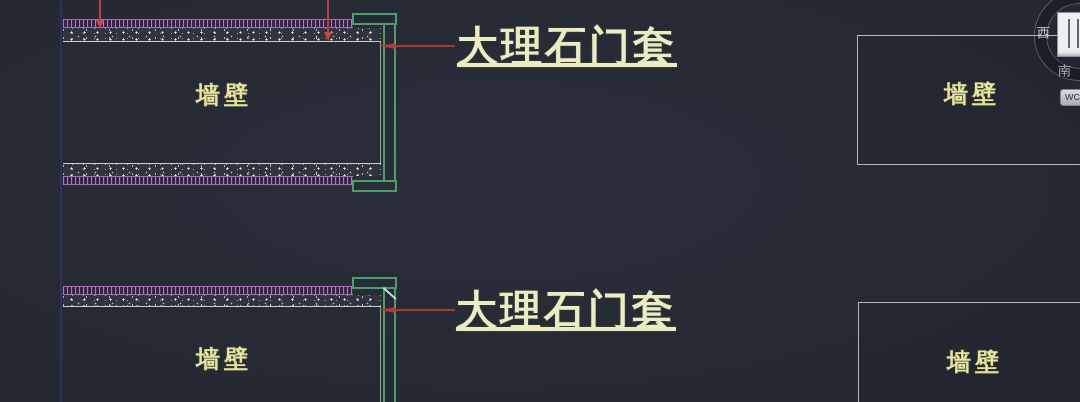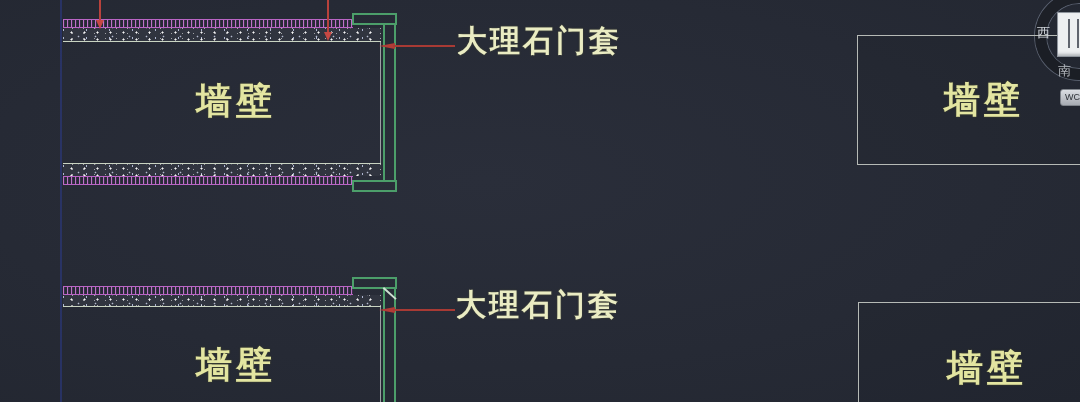--- a/index.html
+++ b/index.html
@@ -61,30 +61,30 @@
   
   .leader-line{height:2px; background:#a83a34;}
   #leader1{left:393px; top:45px; width:62px;}
   #leader2{left:393px; top:309px; width:62px;}
   .leader-arrow{width:0; height:0; border-top:3px solid transparent; border-bottom:3px solid transparent; border-right:16px solid #b23c36;}
   #leader1a{left:379px; top:43px;}
   #leader2a{left:379px; top:307px;}
 
   
   .wall-label{
-    color:#e3e5a1; font-size:36px; font-weight:bold; letter-spacing:4px;
+    color:#e3e5a1; font-size:24px; font-weight:bold; letter-spacing:4px;
     line-height:1; white-space:nowrap; text-shadow:0 0 2px rgba(120,120,40,.45);
   }
   #wall1lab{left:196px; top:83px;}
   #wall2lab{left:196px; top:347px;}
   #wallAlab{left:944px; top:82px;}
   #wallBlab{left:947px; top:350px;}
   .callout-label{
-    color:#eaecc3; font-size:30px; font-weight:bold; letter-spacing:3px;
-    line-height:1; white-space:nowrap; text-shadow:0 0 2px rgba(130,130,60,.4);
+    color:#eaecc3; font-size:41px; font-weight:bold; letter-spacing:3px;
+    line-height:1; white-space:nowrap; text-shadow:0 0 2px rgba(130,130,60,.4);text-decoration:underline;
   }
   #callout1{left:457px; top:26px;}
   #callout2{left:456px; top:290px;}
 
   
   .wall-rect{border:1px solid #b6bab6; background:rgba(0,0,0,0.04);}
   #wallA{left:857px; top:35px; width:240px; height:128px; border-right:none;}
   #wallB{left:858px; top:302px; width:240px; height:110px; border-right:none; border-bottom:none;}
 
   

